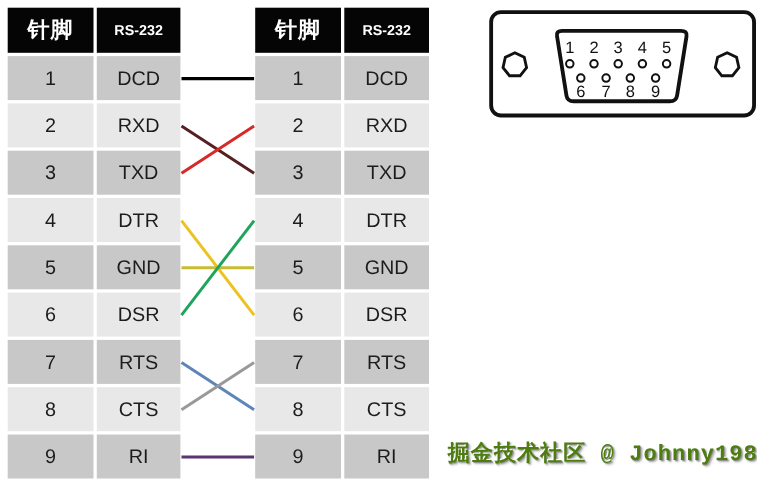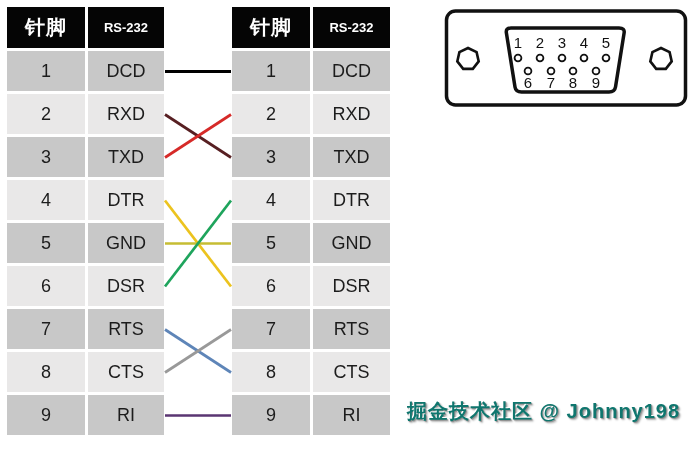--- a/index.html
+++ b/index.html
@@ -27,22 +27,23 @@
     font-size:18px;color:#1c1c1c;
   }
   .cell.odd{background:#c8c8c8;}
   .cell.even{background:#e9e8e8;}
   .wire-layer{position:absolute;left:0;top:0;pointer-events:none;}
   .db9{position:absolute;left:444px;top:8px;}
   .db9 text{font-family:"Liberation Sans","DejaVu Sans",sans-serif;font-size:15px;fill:#111;}
   .watermark{
     position:absolute;left:407px;top:398px;width:290px;
     font-size:20px;font-weight:bold;letter-spacing:1px;white-space:nowrap;
-    color:#0f766e;
+    color:#4d7c0f;
     text-shadow:-1px -1px 0 #ffffff, 1px 1px 1px #8a8a8a, 2px 2px 2px #b5b5b5;
+    font-family:Liberation Mono, monospace;
   }
 </style>
 </head>
 <body>
 
 <div class="canvas">
 
   <div class="pin-table left">
     <div class="hcell cjk">针脚</div>
     <div class="hcell lat">RS-232</div>

